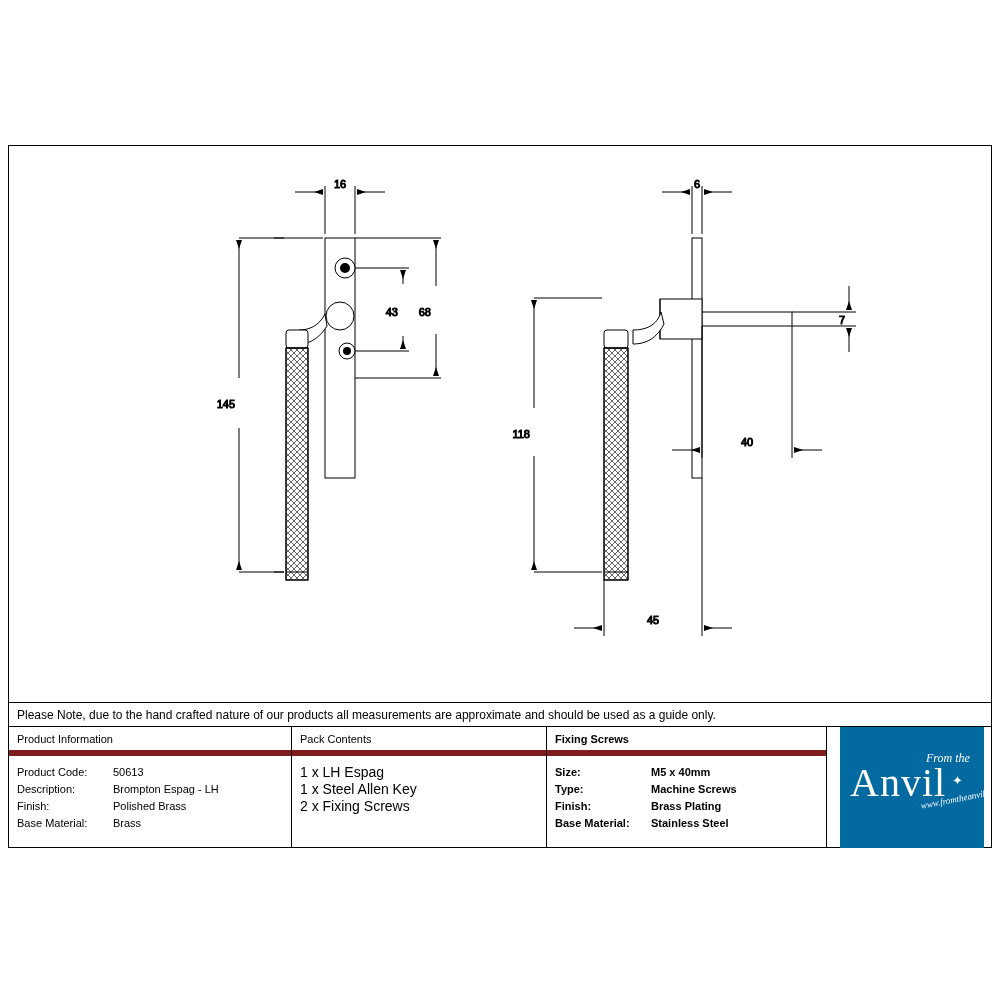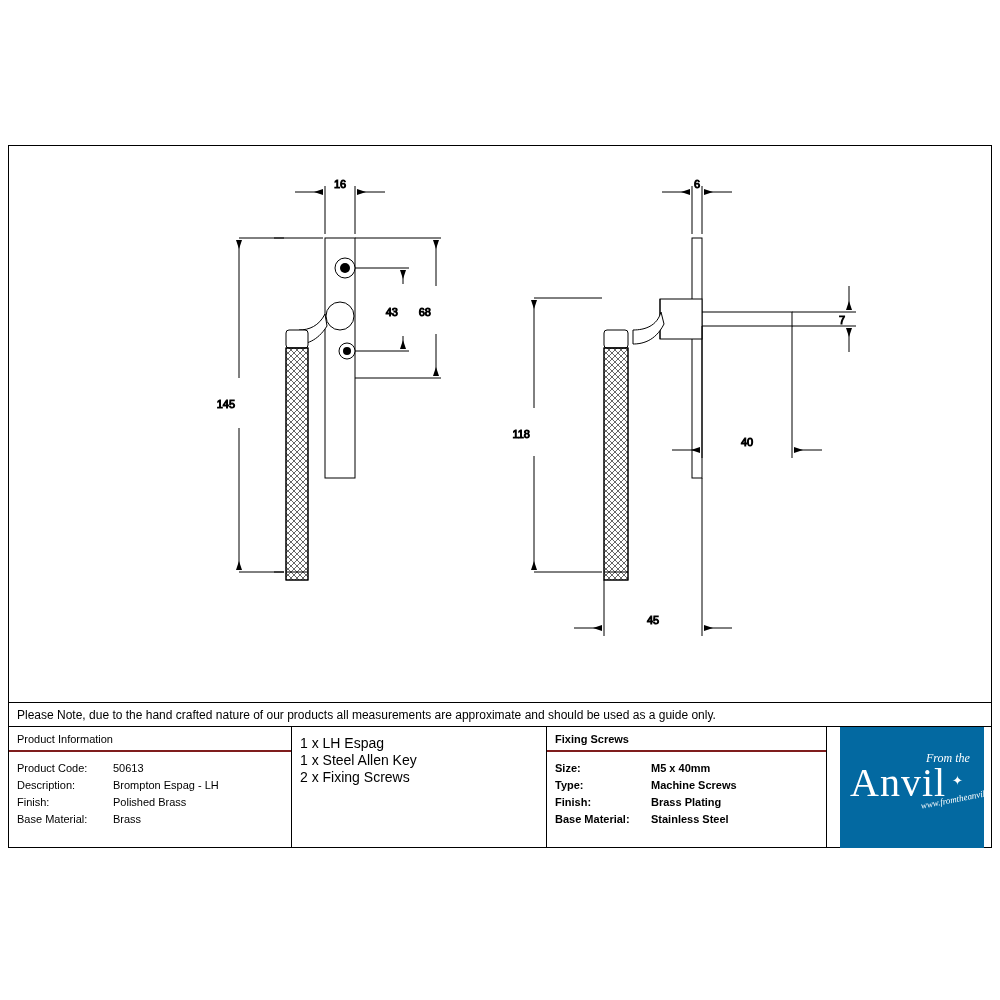--- a/index.html
+++ b/index.html
@@ -60,21 +60,21 @@
     border-right: 1px solid #000;
     padding: 0;
   }
   .col-1 { width: 283px; }
   .col-2 { width: 255px; }
   .col-3 { width: 280px; font-weight: bold; }
   .col-4 { width: 164px; border-right: none; }
   .col-head {
     font-size: 11px;
     padding: 6px 0 5px 8px;
-    border-bottom: 2px solid #7f1d1d;
+    border-bottom: 6px solid #7f1d1d;
   }
   .col-body {
     padding: 8px 0 0 8px;
     font-size: 11px;
   }
   .kv {
     display: flex;
     line-height: 17px;
   }
   .kv .k { width: 96px; }
@@ -274,20 +274,21 @@
           <span class="v">Polished Brass</span>
         </div>
         <div class="kv">
           <span class="k">Base Material:</span>
           <span class="v">Brass</span>
         </div>
       </div>
     </div>
 
     <div class="info-col col-2">
+      <div class="col-head">Pack Contents</div>
       <div class="col-body">
         <div class="plain-line">1 x LH Espag</div>
         <div class="plain-line">1 x Steel Allen Key</div>
         <div class="plain-line">2 x Fixing Screws</div>
       </div>
     </div>
 
     <div class="info-col col-3">
       <div class="col-head">Fixing Screws</div>
       <div class="col-body">

